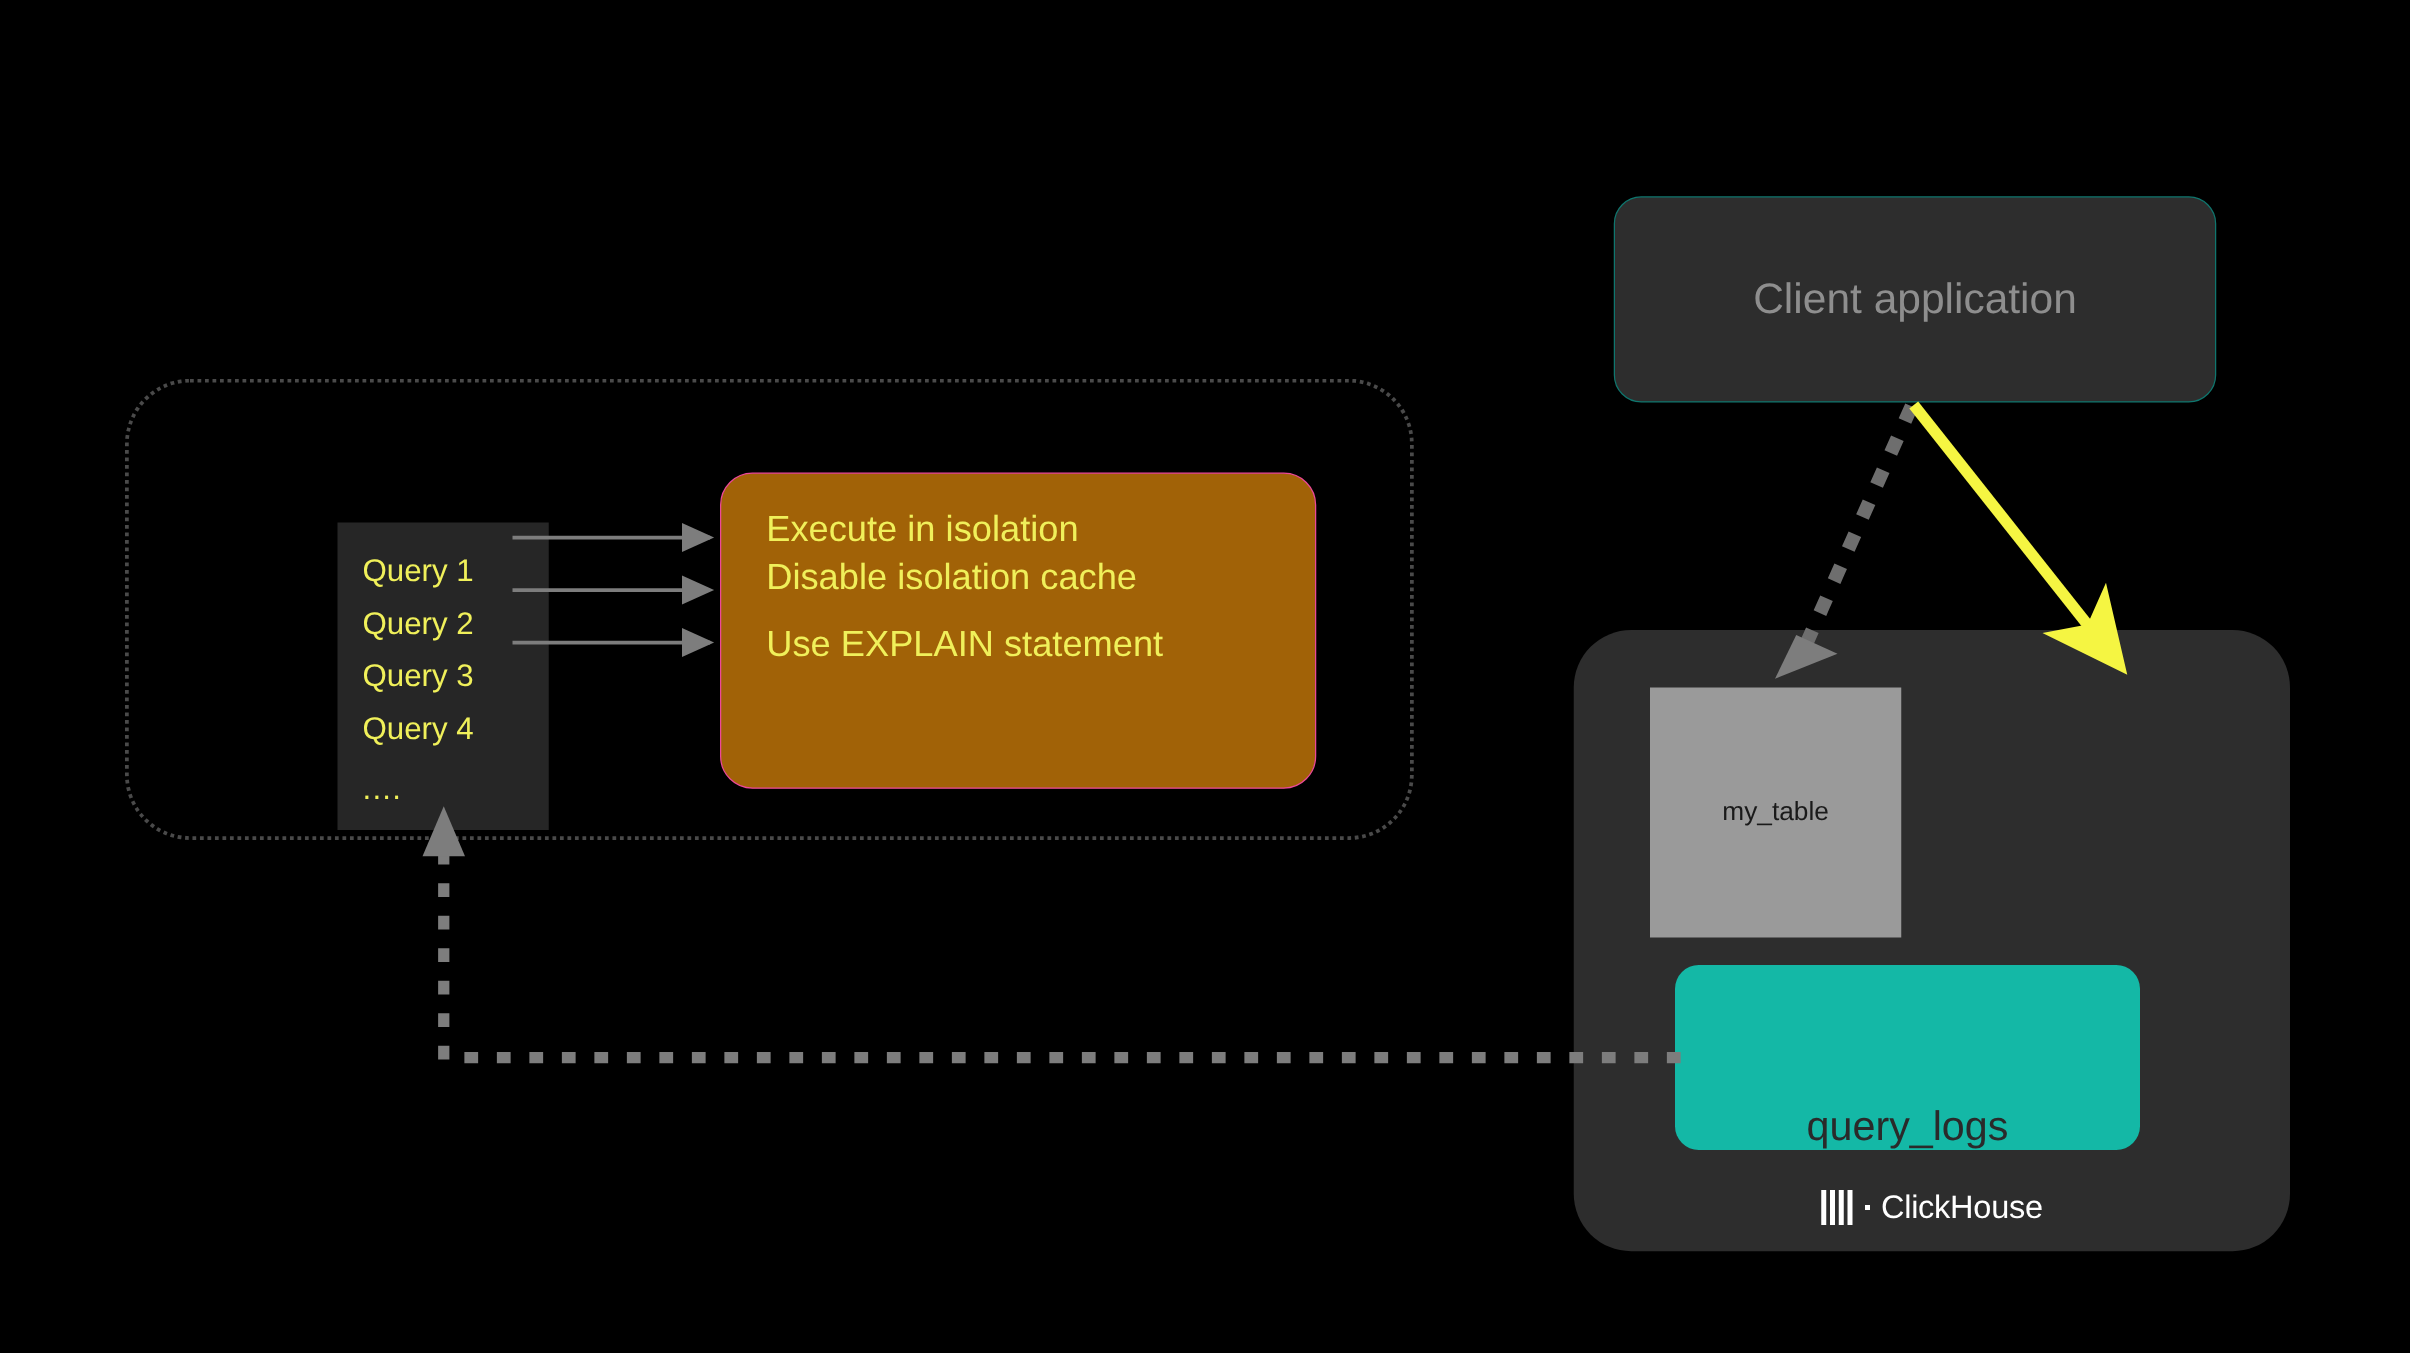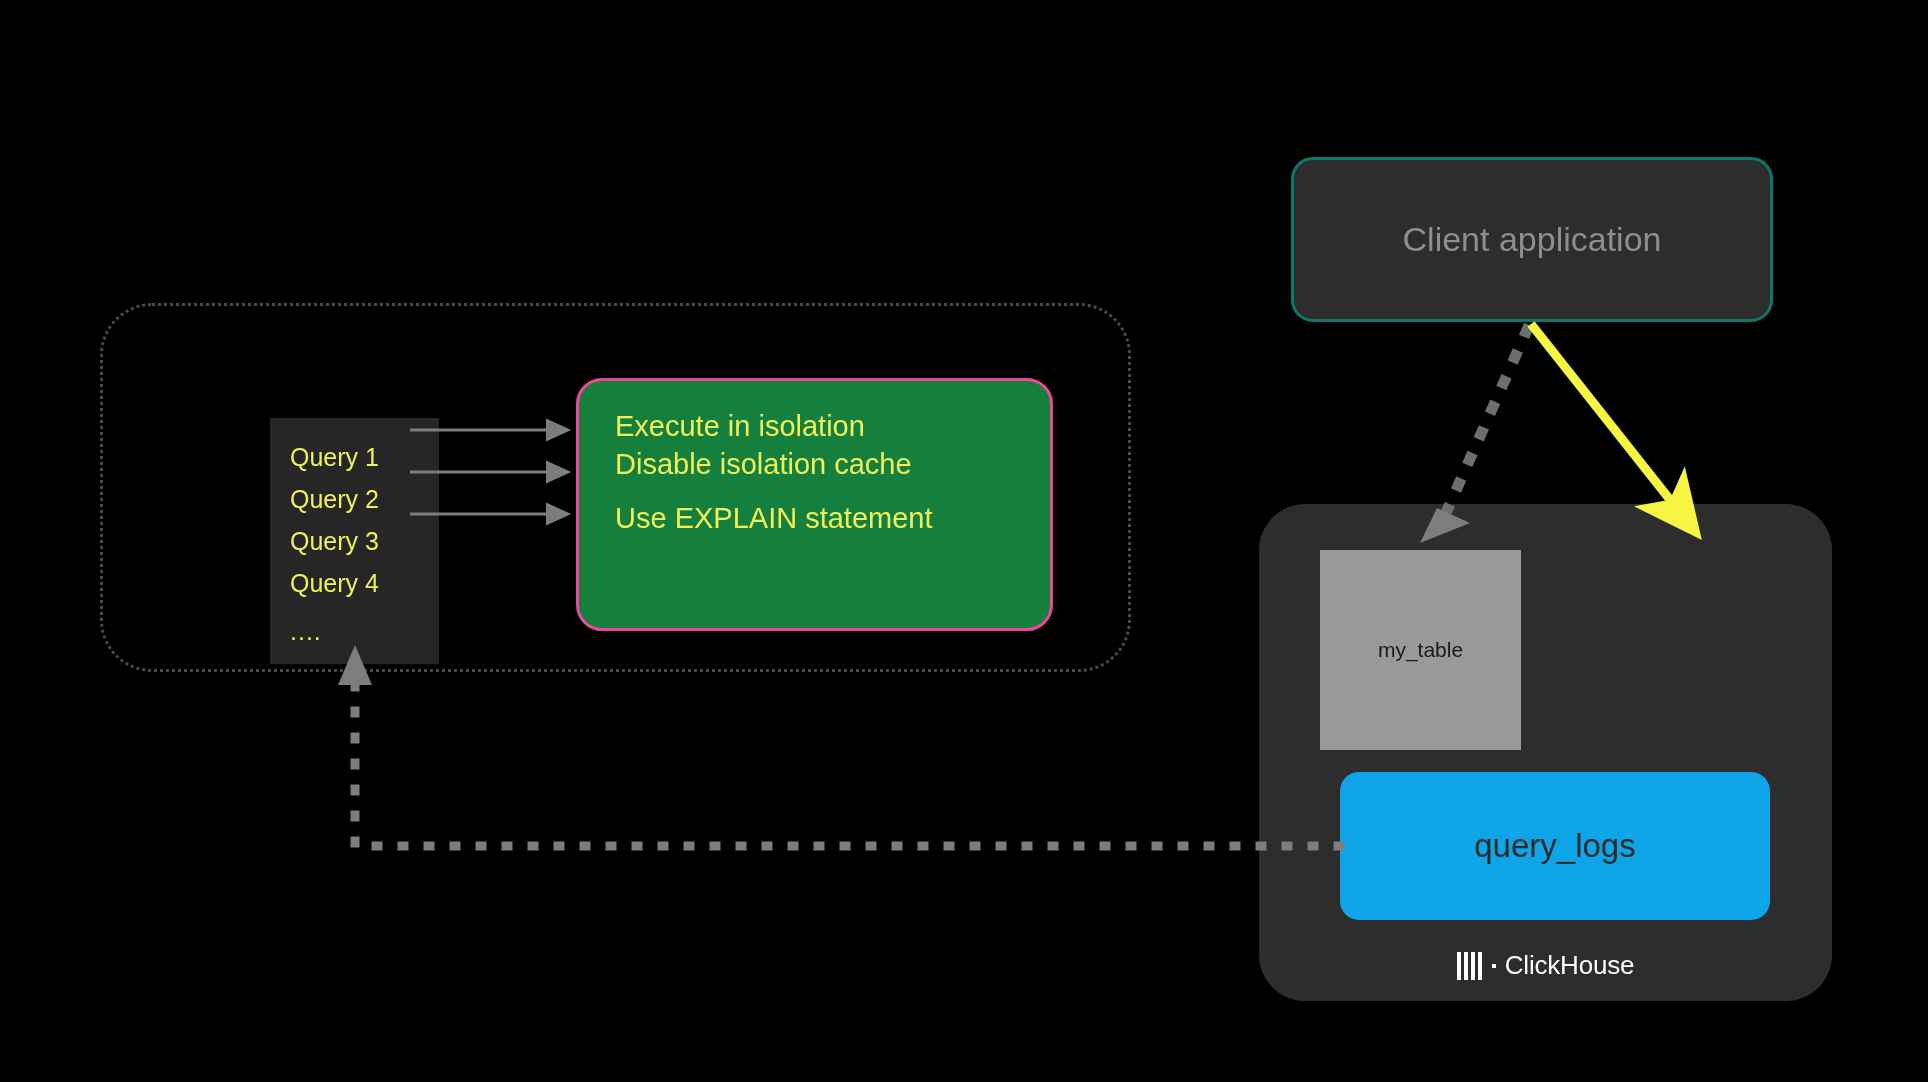--- a/index.html
+++ b/index.html
@@ -66,22 +66,22 @@
     letter-spacing: 1px;
   }
 
   
   .investigation-box {
     position: absolute;
     left: 576px;
     top: 378px;
     width: 477px;
     height: 253px;
-    background: #15803d;
-    border: 3px solid #ec4899;
+    background: #a16207;
+    border: 1px solid #ec4899;
     border-radius: 26px;
     box-sizing: border-box;
     padding: 26px 0 0 36px;
   }
   .inv-line {
     color: #f0f05a;
     font-size: 29px;
     line-height: 38px;
     white-space: nowrap;
   }
@@ -99,21 +99,21 @@
   }
 
   
   .client-box {
     position: absolute;
     left: 1291px;
     top: 157px;
     width: 482px;
     height: 165px;
     background: #2d2d2d;
-    border: 3px solid #0f766e;
+    border: 1px solid #0f766e;
     border-radius: 22px;
     box-sizing: border-box;
     display: flex;
     align-items: center;
     justify-content: center;
   }
   .client-label {
     color: #8e8e8e;
     font-size: 34px;
   }
@@ -148,28 +148,28 @@
     left: 1606px;
     top: 550px;
     width: 189px;
     height: 178px;
     background: radial-gradient(circle at 50% 46%, #d4d4d4 0%, #b0b0b0 28%, #919191 62%, #7f7f7f 100%);
   }
   .query-logs-box {
     position: absolute;
     left: 1340px;
     top: 772px;
-    width: 430px;
+    width: 372px;
     height: 148px;
-    background: #0ea5e9;
+    background: #14b8a6;
     border-radius: 19px;
     color: #2a2a2a;
     font-size: 33px;
     display: flex;
-    align-items: center;
+    align-items: flex-end;
     justify-content: center;
   }
   .ch-logo {
     position: absolute;
     left: 0;
     right: 0;
     bottom: 20px;
     display: flex;
     align-items: center;
     justify-content: center;

